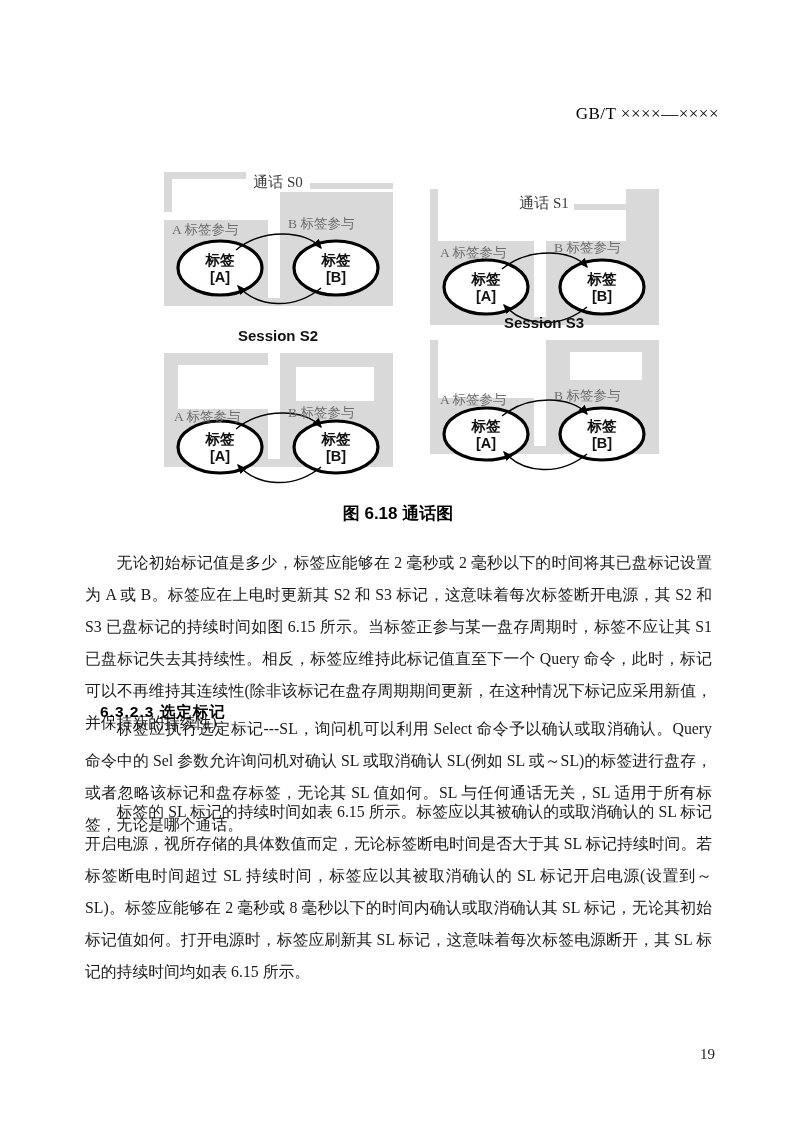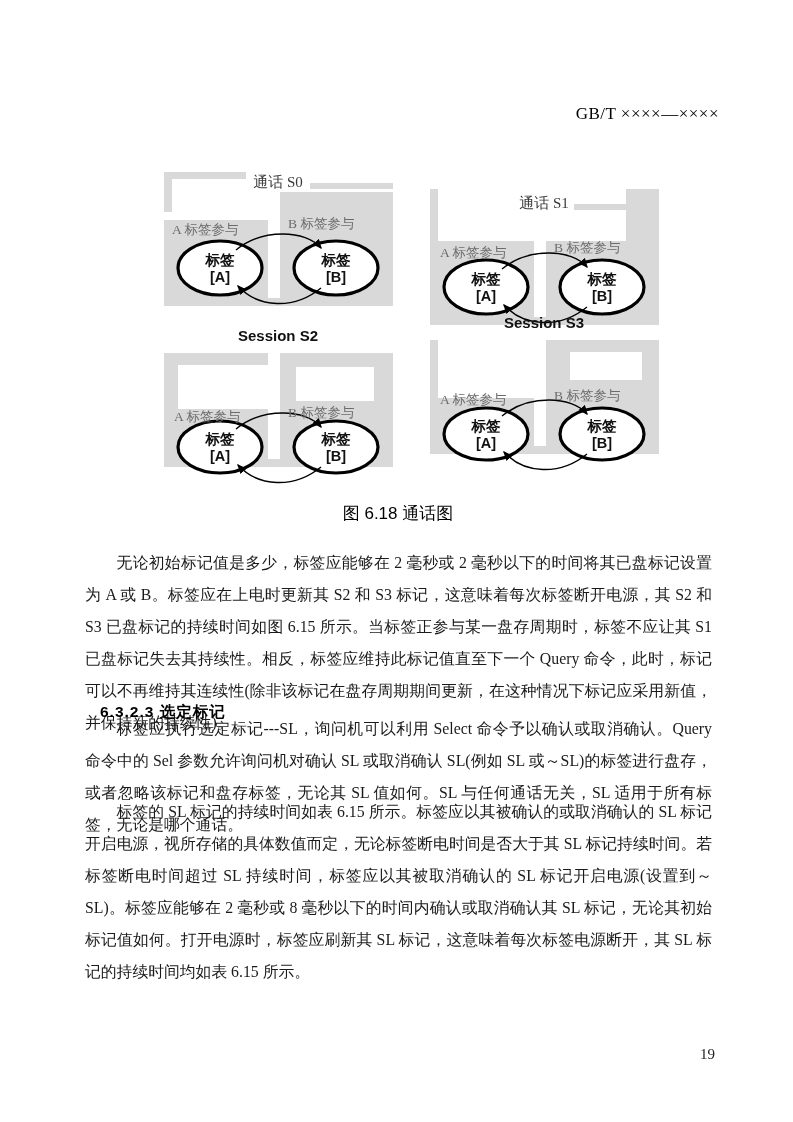--- a/index.html
+++ b/index.html
@@ -26,21 +26,21 @@
   svg .white { fill: #ffffff; }
   svg .cjk-title { font-family: "Liberation Serif", serif; font-size: 15px; fill: #3a3a3a; }
   svg .en-title { font-family: "Liberation Sans", sans-serif; font-size: 15px; font-weight: bold; fill: #111; }
   svg .plabel { font-family: "Liberation Serif", serif; font-size: 13.5px; fill: #6b6b6b; }
   svg .tagtxt { font-family: "Liberation Sans", sans-serif; font-size: 14.5px; font-weight: bold; fill: #111; }
   svg .node { fill: #ffffff; stroke: #000; stroke-width: 3.2px; }
   svg .arc { fill: none; stroke: #000; stroke-width: 1.4px; }
 
   .caption {
     position: absolute; top: 502px; left: 85px; width: 626px;
-    text-align: center; font-weight: normal; font-size: 17px;
+    text-align: center; font-weight: bold; font-size: 17px;
     font-family: "Liberation Sans", sans-serif; color: #000;
   }
   .para {
     position: absolute; left: 85px; width: 627px; margin: 0;
     font-size: 15.8px; line-height: 32px; text-align: justify;
     text-indent: 2em;
   }
   #p1 { top: 547px; }
   #p2 { top: 713px; }
   #p3 { top: 796px; }

